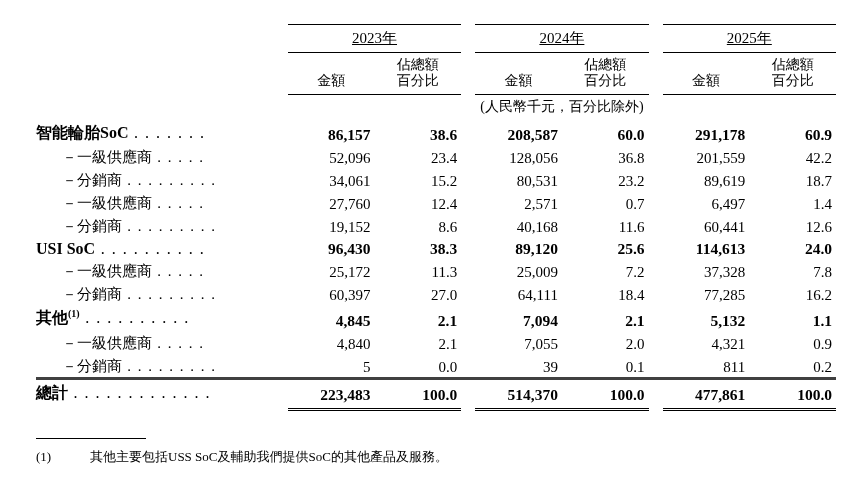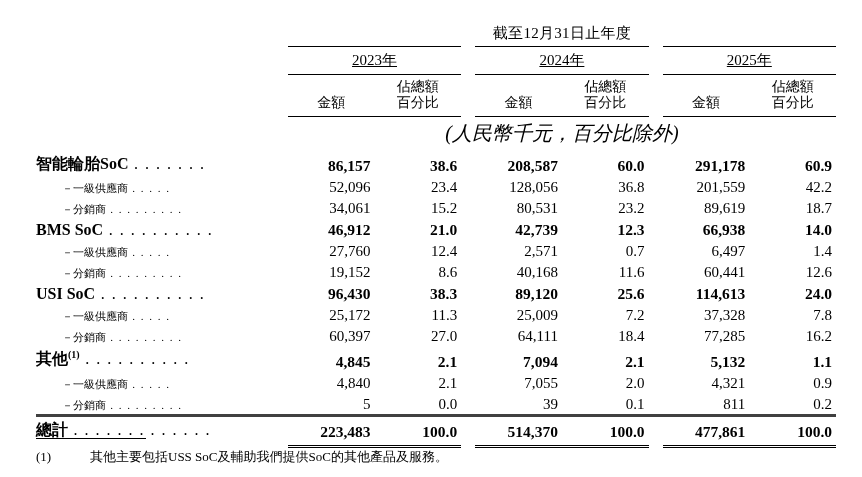--- a/index.html
+++ b/index.html
@@ -60,39 +60,38 @@
     font-size: 14px;
     line-height: 1.15;
     padding: 4px 0 5px 0 !important;
     margin-top: 36px;
   }
   .rule-top { border-top: 1px solid #000; }
   .rule-bot { border-bottom: 1px solid #000; }
 
   .unit-row td {
     text-align: center;
-    font-size: 20px;
+    font-size: 14px;
     padding: 3px 0 4px 0 !important;
-    font-style: italic;
   }
 
   .rowname {
     white-space: nowrap;
     font-size: 16px;
     padding-top: 3px !important;
     padding-bottom: 1px !important;
   }
   .rowname.major { font-weight: bold; }
   .rowname .dots {
     letter-spacing: 1.5px;
     font-weight: normal;
   }
   .rowname.sub {
     padding-left: 26px;
-    font-size: 11px;
+    font-size: 15px;
   }
   .num {
     text-align: right;
     font-size: 15px;
     white-space: nowrap;
     padding-top: 3px !important;
     padding-bottom: 1px !important;
     padding-right: 4px !important;
   }
   .num.major { font-weight: bold; font-size: 15.5px; }
@@ -134,24 +133,20 @@
       <col class="col-gap">
       <col class="col-num">
         <col class="col-num">
       <col class="col-gap">
       <col class="col-num">
         <col class="col-num">
     </colgroup>
     <thead>
       <tr>
         <td></td>
-        <td class="hdr-top" colspan="8">截至12月31日止年度</td>
-      </tr>
-      <tr>
-        <td></td>
         <td class="hdr-year rule-top rule-bot" colspan="2">2023年</td>
         <td></td>
         <td class="hdr-year rule-top rule-bot" colspan="2">2024年</td>
         <td></td>
         <td class="hdr-year rule-top rule-bot" colspan="2">2025年</td>
       </tr>
       <tr>
         <td></td>
         <td class="hdr-sub rule-bot">
           <span>金額</span>
@@ -210,31 +205,20 @@
           <td class="num ">34,061</td>
           <td class="num ">15.2</td>
           <td></td>
           <td class="num ">80,531</td>
           <td class="num ">23.2</td>
           <td></td>
           <td class="num ">89,619</td>
           <td class="num ">18.7</td>
         </tr>
         <tr>
-          <td class="rowname major"><span>BMS SoC</span><span class="dots"> . . . . . . . . . .</span></td>
-          <td class="num major">46,912</td>
-          <td class="num major">21.0</td>
-          <td></td>
-          <td class="num major">42,739</td>
-          <td class="num major">12.3</td>
-          <td></td>
-          <td class="num major">66,938</td>
-          <td class="num major">14.0</td>
-        </tr>
-        <tr>
           <td class="rowname sub"><span>－一級供應商</span><span class="dots"> . . . . .</span></td>
           <td class="num ">27,760</td>
           <td class="num ">12.4</td>
           <td></td>
           <td class="num ">2,571</td>
           <td class="num ">0.7</td>
           <td></td>
           <td class="num ">6,497</td>
           <td class="num ">1.4</td>
         </tr>

